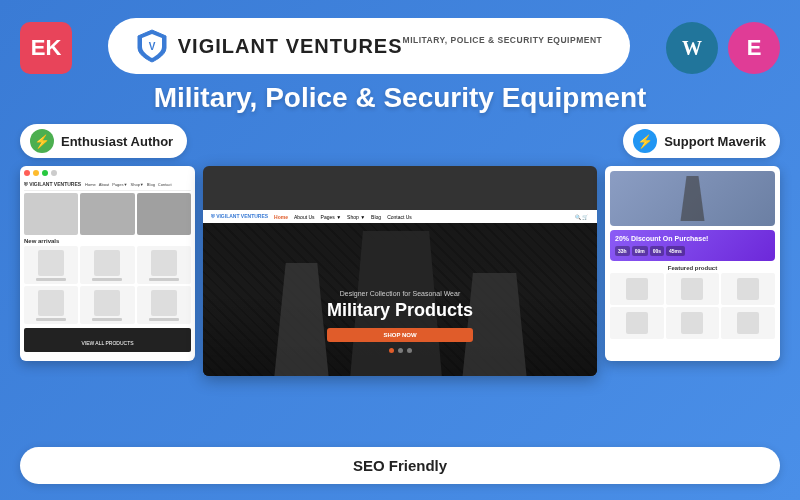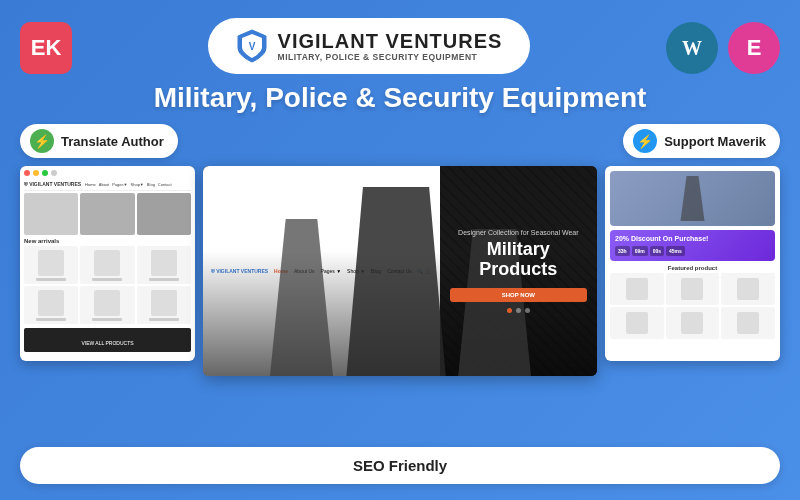--- a/index.html
+++ b/index.html
@@ -53,21 +53,21 @@
       gap: 10px;
     }
 
     .center-logo-shield {
       width: 32px;
       height: 36px;
     }
 
     .center-logo-text {
       display: flex;
-      flex-direction: column;
+      flex-direction: row;
     }
 
     .center-logo-name {
       font-size: 20px;
       font-weight: 900;
       color: #222;
       letter-spacing: 1px;
       line-height: 1.1;
     }
 
@@ -278,20 +278,22 @@
     }
 
     
     .center-inner {
       width: 100%;
       height: 100%;
       position: relative;
       background: linear-gradient(rgba(0,0,0,0.55), rgba(0,0,0,0.45)),
         repeating-linear-gradient(45deg, #2a2a2a 0px, #2a2a2a 2px, #333 2px, #333 8px);
       display: flex;
+      flex-direction: column;
+      margin-top: 44px;
     }
 
     .center-nav-bar {
       background: white;
       padding: 3px 8px;
       display: flex;
       align-items: center;
       gap: 6px;
       font-size: 5px;
     }
@@ -459,21 +461,21 @@
         <span>E</span>
       </div>
     </div>
   </div>
 
   <div class="main-title">Military, Police &amp; Security Equipment</div>
 
   <div class="badge-row">
     <div class="badge">
       <div class="badge-icon badge-icon-green">⚡</div>
-      <span>Translate Author</span>
+      <span>Enthusiast Author</span>
     </div>
     <div class="badge">
       <div class="badge-icon badge-icon-blue">⚡</div>
       <span>Support Maverik</span>
     </div>
   </div>
 
   <div class="screenshots">
 
     <div class="screenshot-left">

